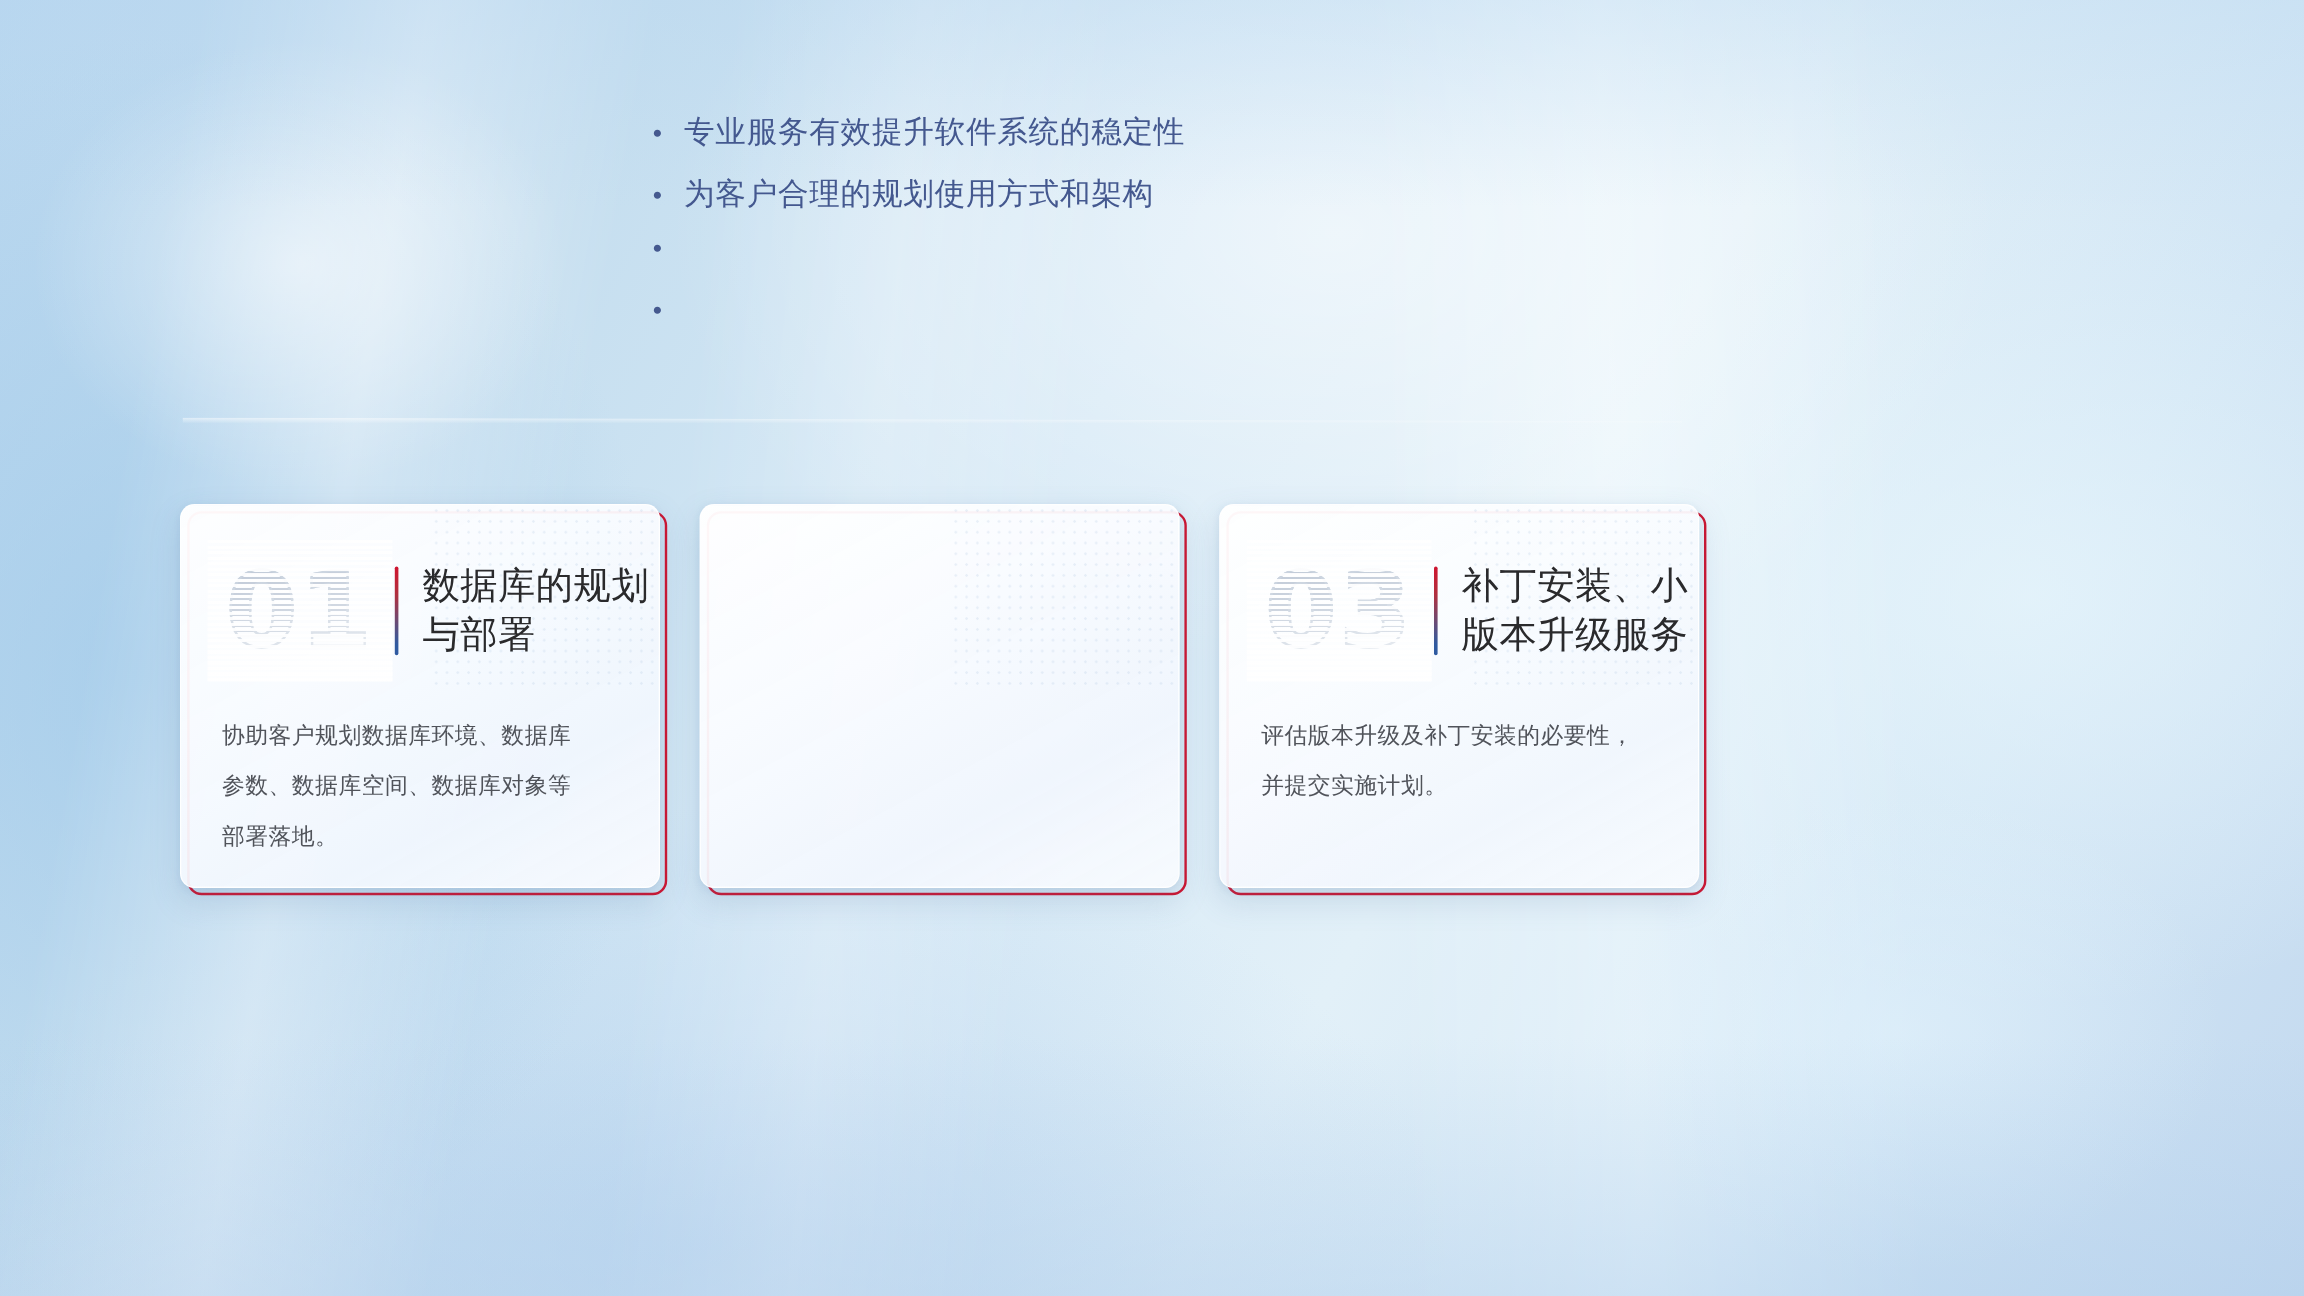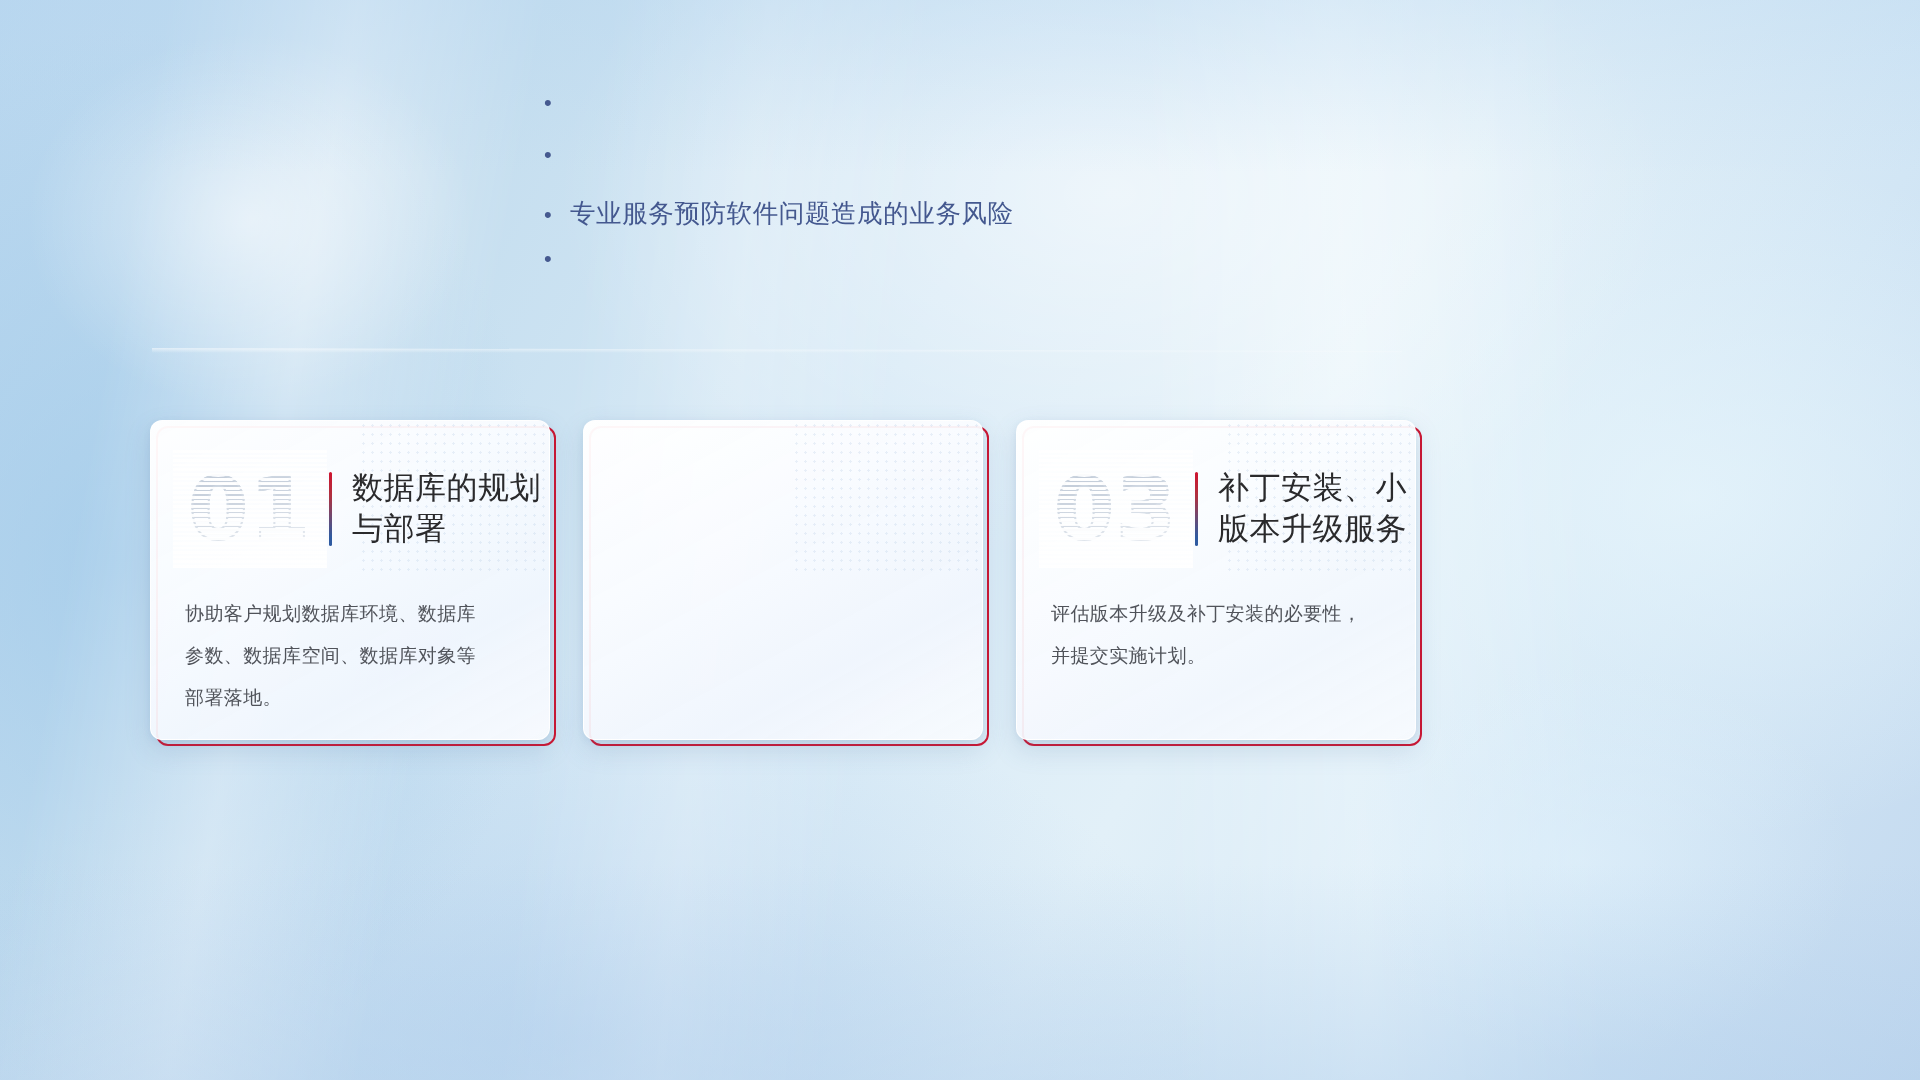--- a/index.html
+++ b/index.html
@@ -179,27 +179,28 @@
 <div id="bg">
   <div id="bg-streaks"></div>
   <div id="bg-glowtl"></div>
   <div id="bg-glowbr"></div>
   <div id="bg-vign"></div>
 </div>
 
 <div id="bullets">
   <div class="bullet-row">
     <div class="bullet-dot">•</div>
-  </div>
-  <div class="bullet-row">
-    <div class="bullet-dot">•</div>
-  </div>
-  <div class="bullet-row">
-    <div class="bullet-dot">•</div>
-    <div class="bullet-text">专业服务预防软件问题造成的业务风险</div>
+    <div class="bullet-text">专业服务有效提升软件系统的稳定性</div>
+  </div>
+  <div class="bullet-row">
+    <div class="bullet-dot">•</div>
+    <div class="bullet-text">为客户合理的规划使用方式和架构</div>
+  </div>
+  <div class="bullet-row">
+    <div class="bullet-dot">•</div>
   </div>
   <div class="bullet-row">
     <div class="bullet-dot">•</div>
   </div>
 </div>
 
 <div id="divider-wrap">
   <div id="divider-bar"></div>
   <div id="divider-sheen"></div>
 </div>

